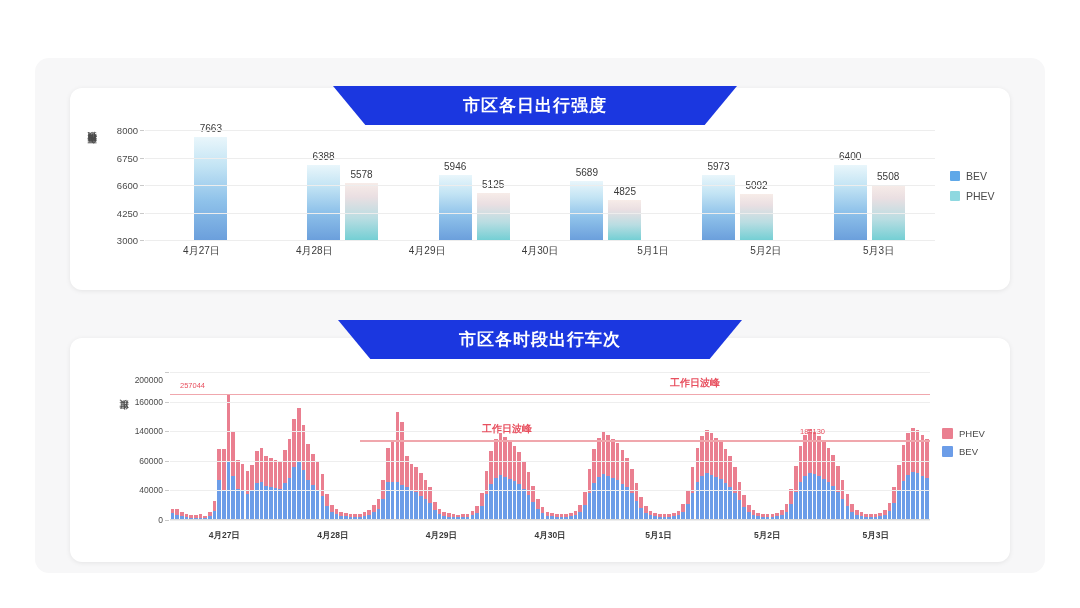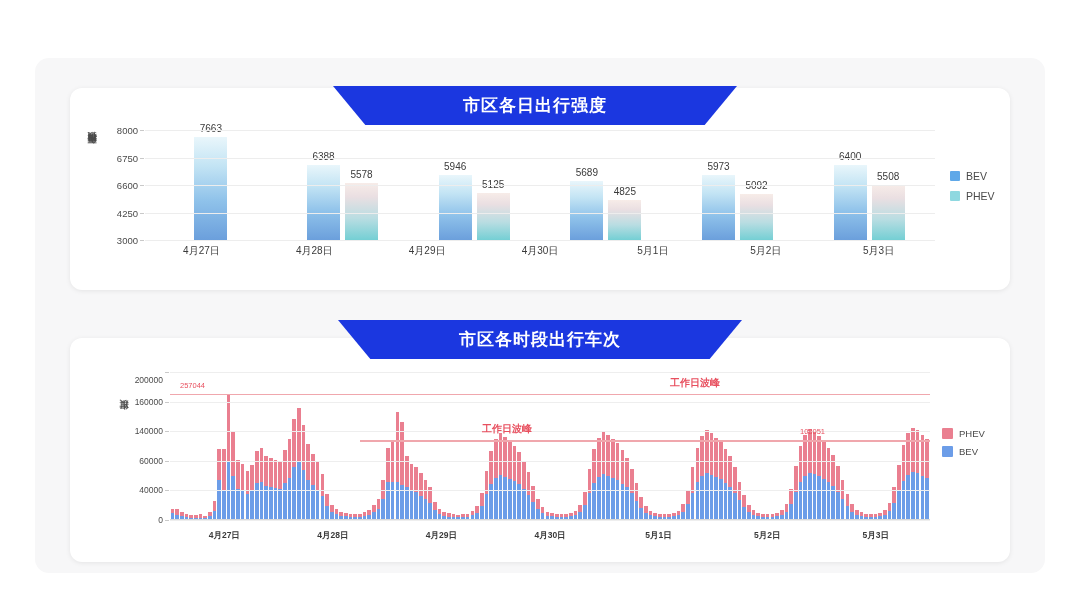--- a/index.html
+++ b/index.html
@@ -902,21 +902,21 @@
         <div class="c2-gridline" style="top: 29.6px;"></div>
         <div class="c2-ytick" style="top: 29.6px;">160000</div>
         <div class="c2-tickmark" style="top: 29.6px;"></div>
         <div class="c2-gridline" style="top: 0px;"></div>
         <div class="c2-ytick" style="top: 8px;">200000</div>
         <div class="c2-tickmark" style="top: 0px;"></div>
         <div class="c2-annoline" style="top: 21.7701px; left: 0px; width: 760px;"></div>
         <div class="c2-valtext" style="top: 8.77006px; left: 10px;">257044</div>
         <div class="c2-annotext" style="top: 3.77006px; left: 500px;">工作日波峰</div>
         <div class="c2-annoline" style="top: 68.0423px; left: 190px; width: 570px;"></div>
-        <div class="c2-valtext" style="top: 55.0423px; left: 630px;">108051</div>
+        <div class="c2-valtext" style="top: 55.0423px; left: 630px;">184130</div>
         <div class="c2-annotext" style="top: 50.0423px; left: 312px;">工作日波峰</div>
       </div>
     <div class="c2-xlabels" id="c2-xlabels">
         <div class="c2-xlabel">4月27日</div>
         <div class="c2-xlabel">4月28日</div>
         <div class="c2-xlabel">4月29日</div>
         <div class="c2-xlabel">4月30日</div>
         <div class="c2-xlabel">5月1日</div>
         <div class="c2-xlabel">5月2日</div>
         <div class="c2-xlabel">5月3日</div>

